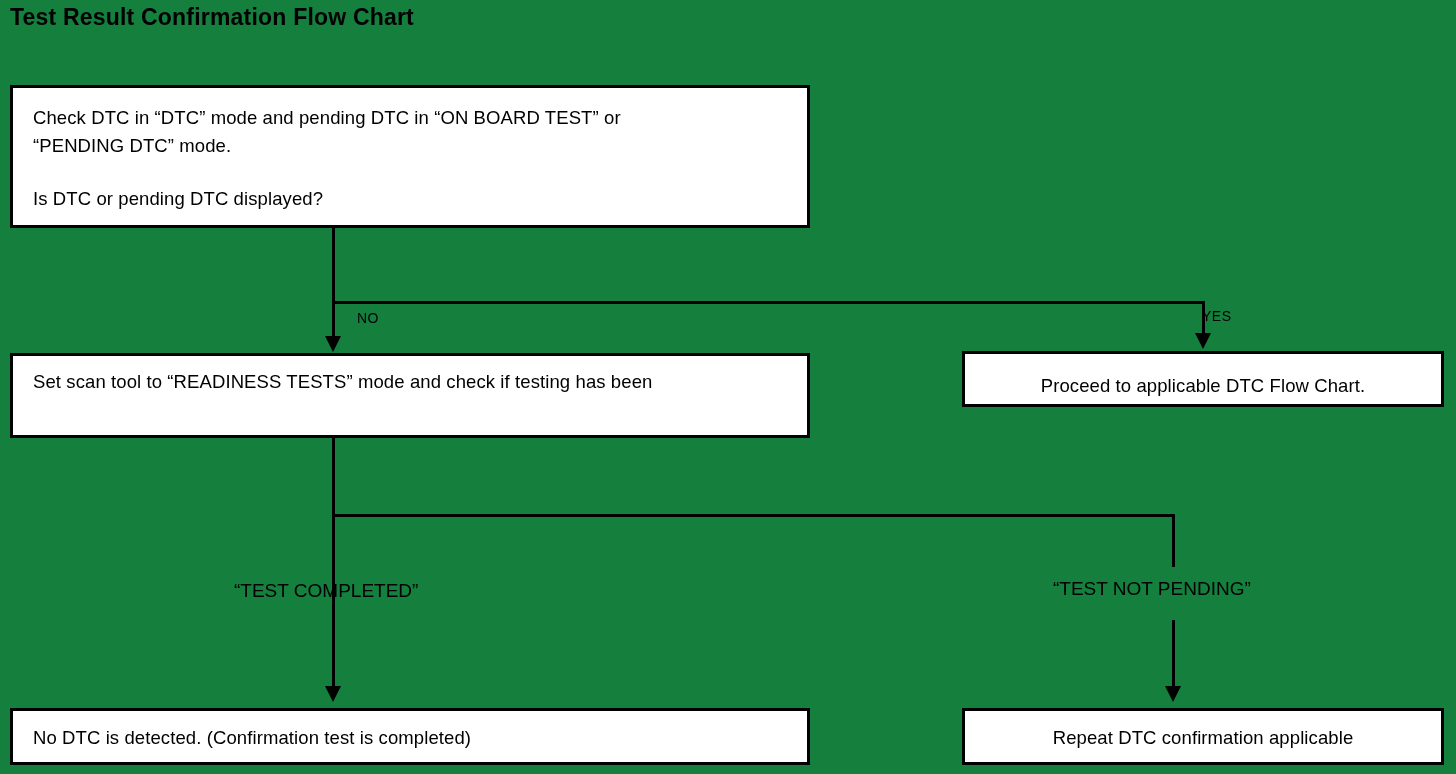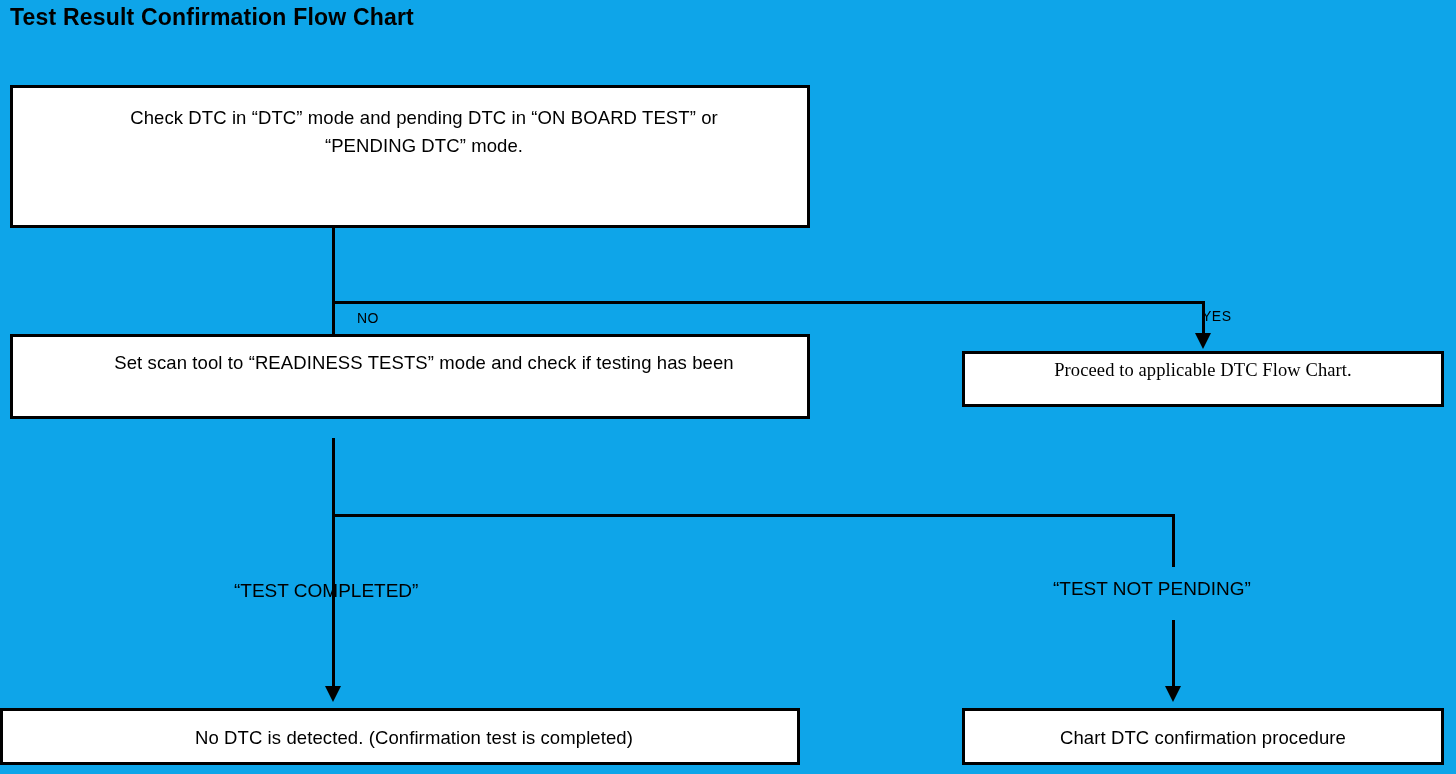--- a/index.html
+++ b/index.html
@@ -8,21 +8,21 @@
     background: #ffffff;
   }
   body {
     font-family: "Liberation Sans", sans-serif;
     color: #000000;
   }
   #canvas {
     position: relative;
     width: 1456px;
     height: 774px;
-    background: #0ea5e9;
+    background: #15803d;
     overflow: hidden;
   }
   .title {
     position: absolute;
     left: 10px;
     top: 4px;
     font-size: 23px;
     font-weight: bold;
     letter-spacing: 0.2px;
     white-space: nowrap;
@@ -35,24 +35,23 @@
   }
   .box .txt {
     position: absolute;
     left: 0;
     right: 0;
     font-size: 18.5px;
     line-height: 28px;
     letter-spacing: 0.1px;
   }
   .txt.left {
-    text-align: center;
+    text-align: left;
     padding-left: 20px;
     padding-right: 4px;
-    margin-left: 12px;
   }
   .txt.center {
     text-align: center;
   }
   .line-h {
     position: absolute;
     background: #000000;
     height: 3px;
   }
   .line-v {
@@ -82,57 +81,58 @@
 </head>
 <body>
 
 <div id="canvas">
 
   <div class="title">Test Result Confirmation Flow Chart</div>
 
   <div class="box" style="left:10px; top:85px; width:800px; height:143px;">
     <div class="txt left" style="top:16px;">Check DTC in “DTC” mode and pending DTC in “ON BOARD TEST” or</div>
     <div class="txt left" style="top:44px;">“PENDING DTC” mode.</div>
+    <div class="txt left" style="top:97px;">Is DTC or pending DTC displayed?</div>
   </div>
 
   <div class="line-v" style="left:332px; top:228px; height:110px;"></div>
 
   <div class="line-h" style="left:332px; top:301px; width:873px;"></div>
 
   <div class="arrow-down" style="left:325px; top:336px;"></div>
 
   <div class="line-v" style="left:1202px; top:301px; height:33px;"></div>
   <div class="arrow-down" style="left:1195px; top:333px;"></div>
 
   <div class="branch-label bold" style="left:357px; top:310px;">NO</div>
   <div class="branch-label bold" style="left:1202px; top:308px;text-align:right;">YES</div>
 
-  <div class="box" style="left:10px; top:334px; width:800px; height:85px;">
+  <div class="box" style="left:10px; top:353px; width:800px; height:85px;">
     <div class="txt left" style="top:12px;">Set scan tool to “READINESS TESTS” mode and check if testing has been</div>
   </div>
 
   <div class="box" style="left:962px; top:351px; width:482px; height:56px;">
-    <div class="txt center" style="top:2px;font-family:Liberation Serif, serif;">Proceed to applicable DTC Flow Chart.</div>
+    <div class="txt center" style="top:18px;">Proceed to applicable DTC Flow Chart.</div>
   </div>
 
   <div class="line-v" style="left:332px; top:438px; height:252px;"></div>
 
   <div class="line-h" style="left:332px; top:514px; width:843px;"></div>
 
   <div class="arrow-down" style="left:325px; top:686px;"></div>
 
   <div class="line-v" style="left:1172px; top:514px; height:53px;"></div>
 
   <div class="line-v" style="left:1172px; top:620px; height:70px;"></div>
   <div class="arrow-down" style="left:1165px; top:686px;"></div>
 
   <div class="branch-label" style="left:208px; top:580px;margin-left:26px;">“TEST COMPLETED”</div>
   <div class="branch-label" style="left:1053px; top:578px;">“TEST NOT PENDING”</div>
 
-  <div class="box" style="left:0; top:708px; width:800px; height:57px;">
+  <div class="box" style="left:10px; top:708px; width:800px; height:57px;">
     <div class="txt left" style="top:13px;">No DTC is detected. (Confirmation test is completed)</div>
   </div>
 
   <div class="box" style="left:962px; top:708px; width:482px; height:57px;">
-    <div class="txt center" style="top:13px;">Chart DTC confirmation procedure</div>
+    <div class="txt center" style="top:13px;">Repeat DTC confirmation applicable</div>
   </div>
 
 </div>
 
 </body></html>

